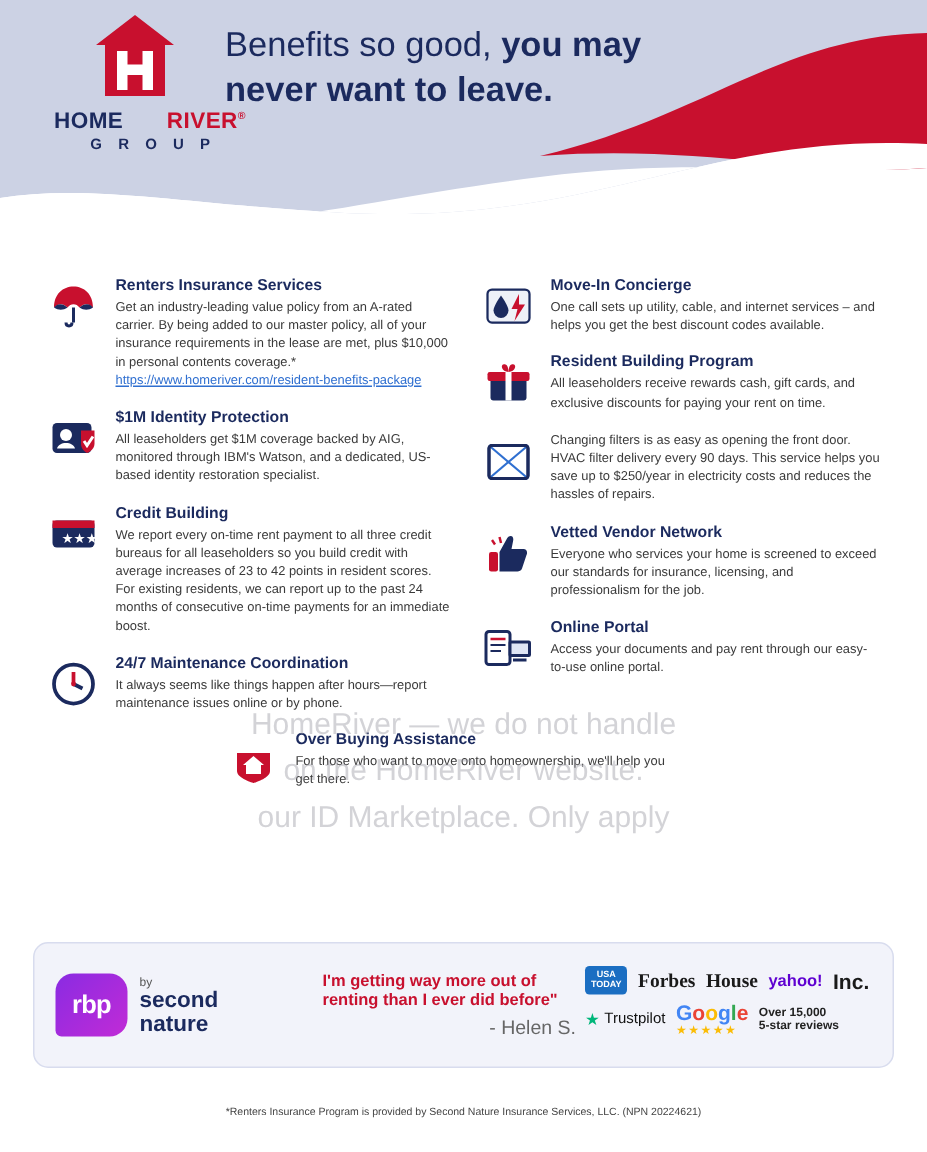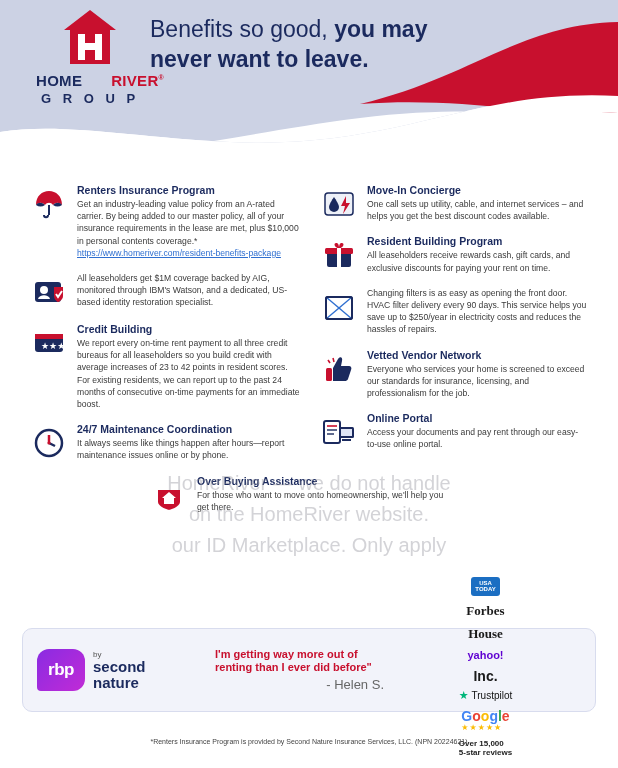--- a/index.html
+++ b/index.html
@@ -44,25 +44,26 @@
     font-size: 15px;
     font-weight: bold;
     letter-spacing: .3px;
     margin-top: 3px;
     line-height: 1;
   }
   .logo-text .home { color: #1b2a5e; }
   .logo-text .river { color: #c8102e; padding-left: 29px; }
   .logo-text .reg { font-size: 7px; vertical-align: super; color: #c8102e; }
   .logo-sub {
-    font-size: 13px;
+    font-size: 10px;
     letter-spacing: 4px;
     color: #1b2a5e;
     font-weight: bold;
     margin-top: 3px;
+    text-align: right;
   }
   .header-title {
     position: absolute;
     left: 150px;
     top: 14px;
     width: 440px;
     z-index: 4;
     color: #1b2a5e;
     font-size: 23px;
     line-height: 1.32;
@@ -180,21 +181,20 @@
     text-align: right;
     margin-top: 3px;
   }
   .press { flex: 1; }
   .press-row {
     display: flex;
     align-items: center;
     gap: 7px;
     margin-bottom: 5px;
     flex-wrap: nowrap;
-    flex-direction: column;
   }
   .press-logo {
     font-size: 11px;
     font-weight: bold;
     color: #1a1a1a;
     white-space: nowrap;
   }
   .usatoday {
     background: #1b6ec2; color: #fff; font-size: 6px; font-weight: bold;
     border-radius: 3px; padding: 3px 4px; line-height: 1.05; text-align: center;
@@ -259,37 +259,38 @@
       <div class="item-icon">
         <svg viewBox="0 0 38 38" width="38" height="38">
           <path d="M6 20 C6 11 12 6 19 6 C26 6 32 11 32 20 C29 17 26 17 23 20 C21 17 17 17 15 20 C12 17 9 17 6 20 Z" fill="#c8102e"></path>
           <path d="M6 20 C8 17 12 17 15 20 C12 22 9 22 6 20 Z" fill="#1b2a5e"></path>
           <path d="M23 20 C26 17 30 17 32 20 C29 22 26 22 23 20 Z" fill="#1b2a5e"></path>
           <rect x="18" y="20" width="2" height="10" fill="#1b2a5e"></rect>
           <path d="M18 30 C18 33 14 33 14 30" stroke="#1b2a5e" stroke-width="2" fill="none"></path>
         </svg>
       </div>
       <div class="item-body">
-        <div class="item-title">Renters Insurance Program</div>
+        <div class="item-title">Renters Insurance Services</div>
         <div class="item-text">Get an industry-leading value policy from an A-rated carrier. By being added to our master policy, all of your insurance requirements in the lease are met, plus $10,000 in personal contents coverage.*</div>
         <a class="item-link" href="#">https://www.homeriver.com/resident-benefits-package</a>
       </div>
     </div>
 
     <div class="item">
       <div class="item-icon">
         <svg viewBox="0 0 38 38" width="38" height="38">
           <rect x="5" y="9" width="26" height="20" rx="3" fill="#1b2a5e"></rect>
           <circle cx="14" cy="17" r="4" fill="#ffffff"></circle>
           <path d="M8 26 C9 21 19 21 20 26 Z" fill="#ffffff"></path>
           <path d="M24 14 L33 14 L33 23 C33 27 28 29 28 29 C28 29 24 27 24 23 Z" fill="#c8102e"></path>
           <path d="M26 21 L28 24 L32 18" stroke="#ffffff" stroke-width="2" fill="none"></path>
         </svg>
       </div>
       <div class="item-body">
+        <div class="item-title">$1M Identity Protection</div>
         <div class="item-text">All leaseholders get $1M coverage backed by AIG, monitored through IBM's Watson, and a dedicated, US-based identity restoration specialist.</div>
       </div>
     </div>
 
     <div class="item">
       <div class="item-icon">
         <svg viewBox="0 0 38 38" width="38" height="38">
           <rect x="5" y="10" width="28" height="18" rx="3" fill="#1b2a5e"></rect>
           <rect x="5" y="10" width="28" height="5" fill="#c8102e"></rect>
           <text x="11" y="25" font-size="9" fill="#ffffff">★★★</text>

